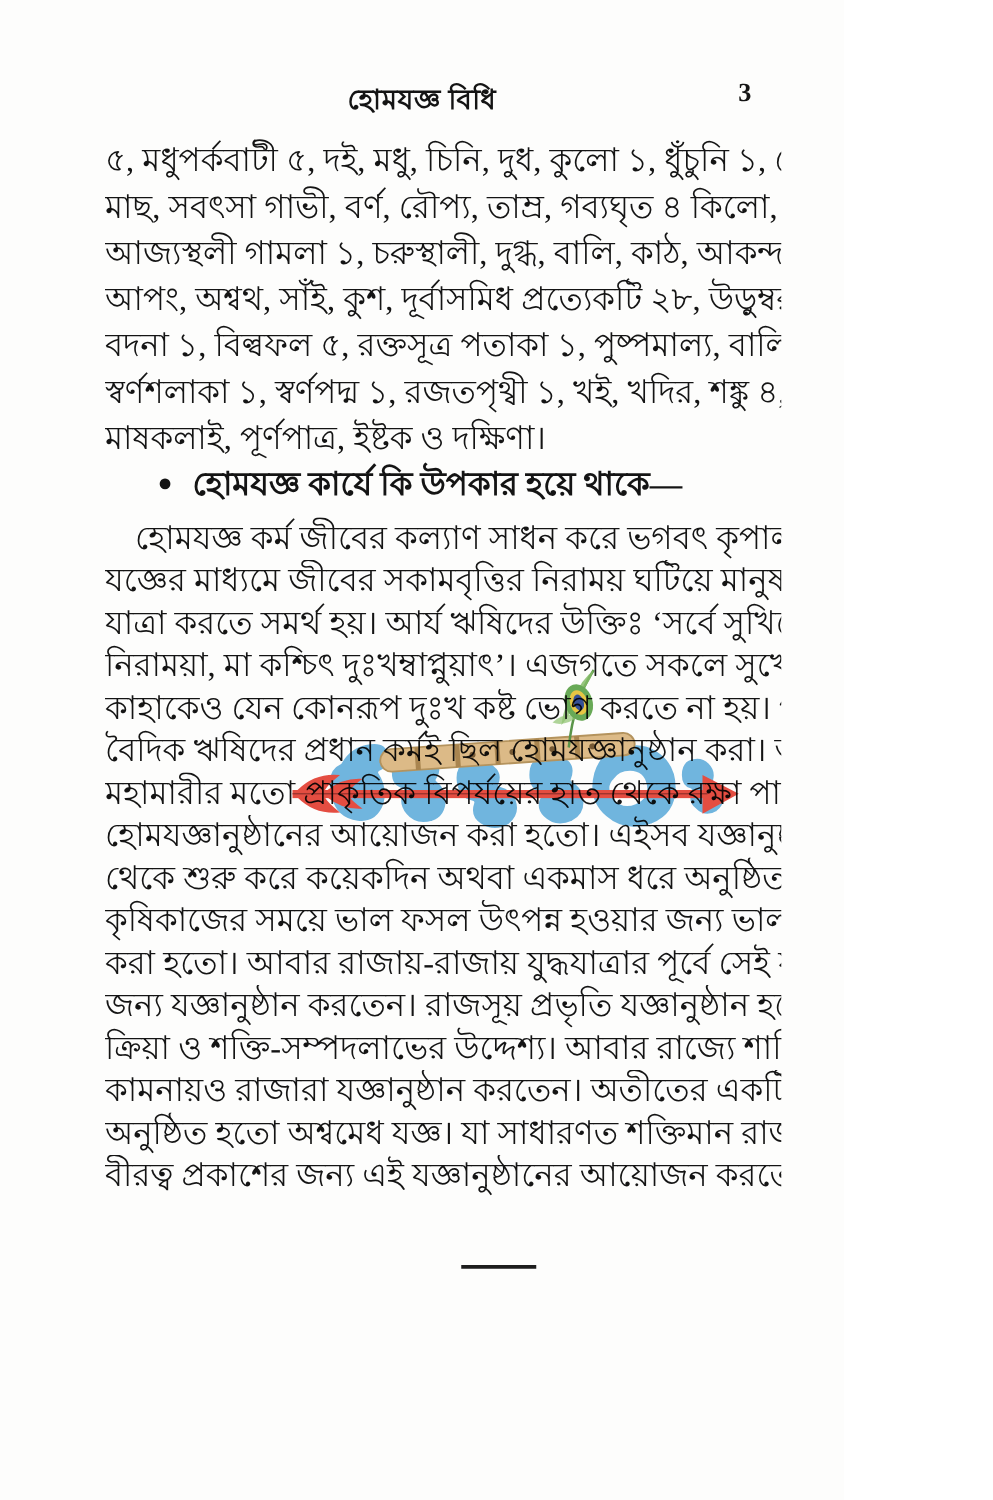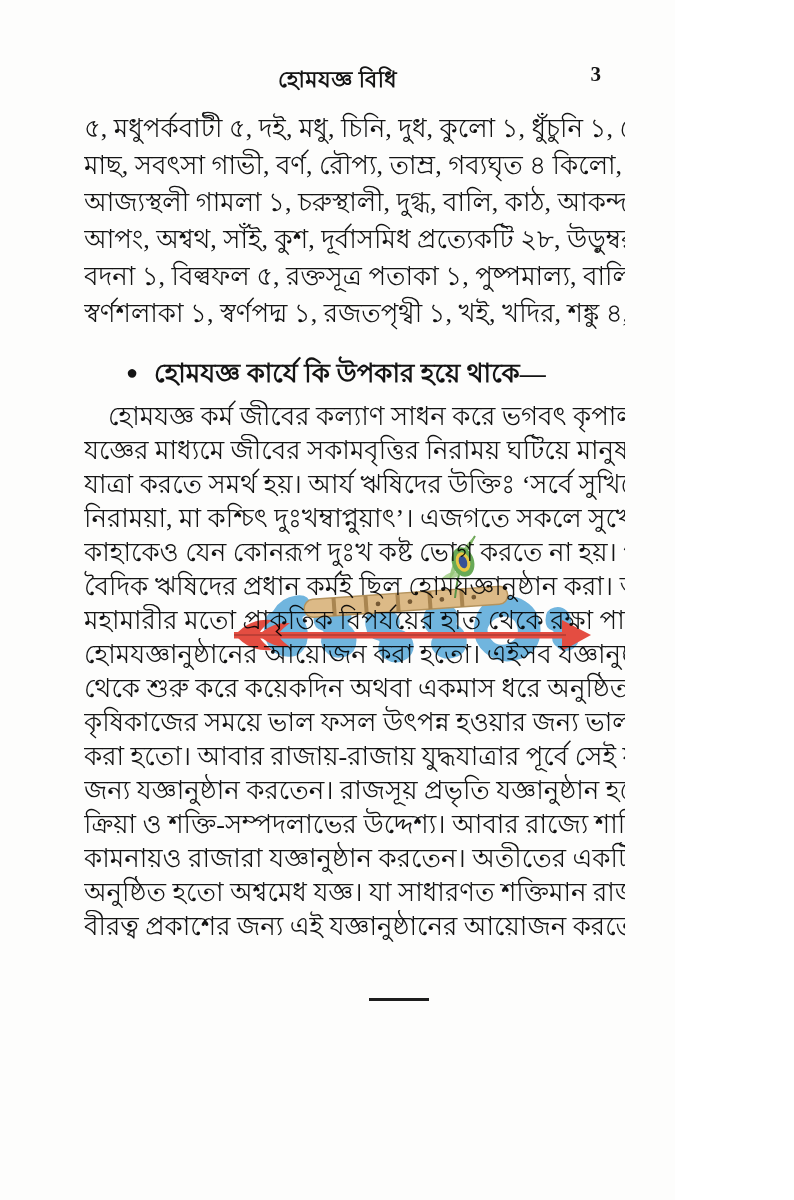--- a/index.html
+++ b/index.html
@@ -50,21 +50,20 @@
     white-space: nowrap;
     overflow: hidden;
   }
   .para .line:last-child {
     text-align-last: left;
   }
   .para1 {
     margin-top: 12px;
   }
   .heading-row {
-    margin-top: 22px;
     padding-left: 42px;
     font-size: 26px;
     font-weight: bold;
     line-height: 36px;
   }
   .heading-row .bullet {
     display: inline-block;
     margin-right: 16px;
     font-size: 20px;
     vertical-align: 3px;
@@ -108,20 +107,21 @@
 
   <div class="content">
 
     <div class="para para1">
         <div class="line">৫, মধুপর্কবাটী ৫, দই, মধু, চিনি, দুধ, কুলো ১, ধুঁচুনি ১, শ্বেতধান্য জ্যান্ত</div>
         <div class="line">মাছ, সবৎসা গাভী, বর্ণ, রৌপ্য, তাম্র, গব্যঘৃত ৪ কিলো, কাঁসার রেকাব,</div>
         <div class="line">আজ্যস্থলী  গামলা ১, চরুস্থালী, দুগ্ধ, বালি, কাঠ, আকন্দ, পলাশ, খদির,</div>
         <div class="line">আপং, অশ্বথ, সাঁই, কুশ,  দূর্বাসমিধ প্রত্যেকটি ২৮, উড়ুম্বর সমিধ ৭৫০,</div>
         <div class="line">বদনা ১, বিল্বফল ৫, রক্তসূত্র পতাকা ১, পুষ্পমাল্য, বালি, কাঠ, খোড়কে,</div>
         <div class="line">স্বর্ণশলাকা ১, স্বর্ণপদ্ম ১, রজতপৃথ্বী ১, খই, খদির, শঙ্কু ৪,  মুগ, গম, ধান,</div>
+        <div class="line">মাষকলাই, পূর্ণপাত্র, ইষ্টক ও দক্ষিণা।</div>
       </div>
 
     <div class="heading-row">
       <span class="bullet">●</span><span>হোমযজ্ঞ কার্যে কি উপকার হয়ে থাকে—</span>
     </div>
 
     <div class="para para2">
         <div class="line">হোমযজ্ঞ কর্ম জীবের কল্যাণ সাধন করে ভগবৎ কৃপালাভ হয়ে থাকে।</div>
         <div class="line">যজ্ঞের মাধ্যমে জীবের সকামবৃত্তির নিরাময় ঘটিয়ে মানুষকে ঊর্ধ্বলোকে</div>
         <div class="line">যাত্রা করতে সমর্থ হয়। আর্য ঋষিদের উক্তিঃ ‘সর্বে সুখিনো সন্তু সর্বে সন্তু</div>

